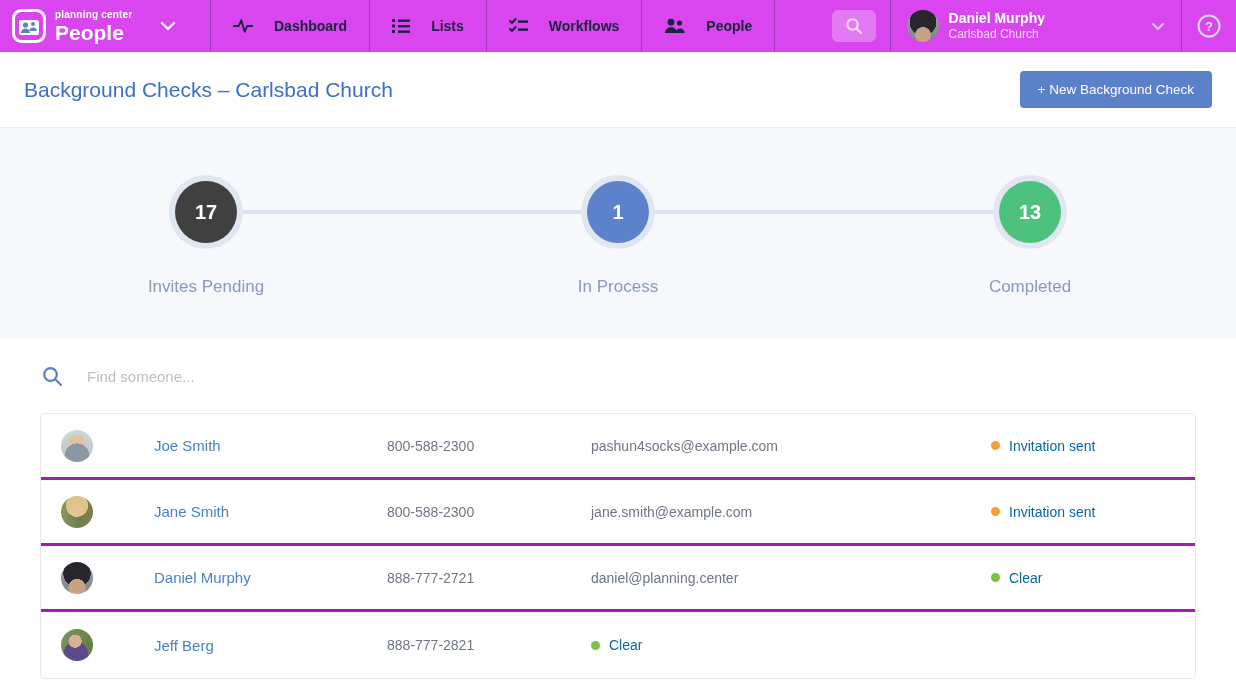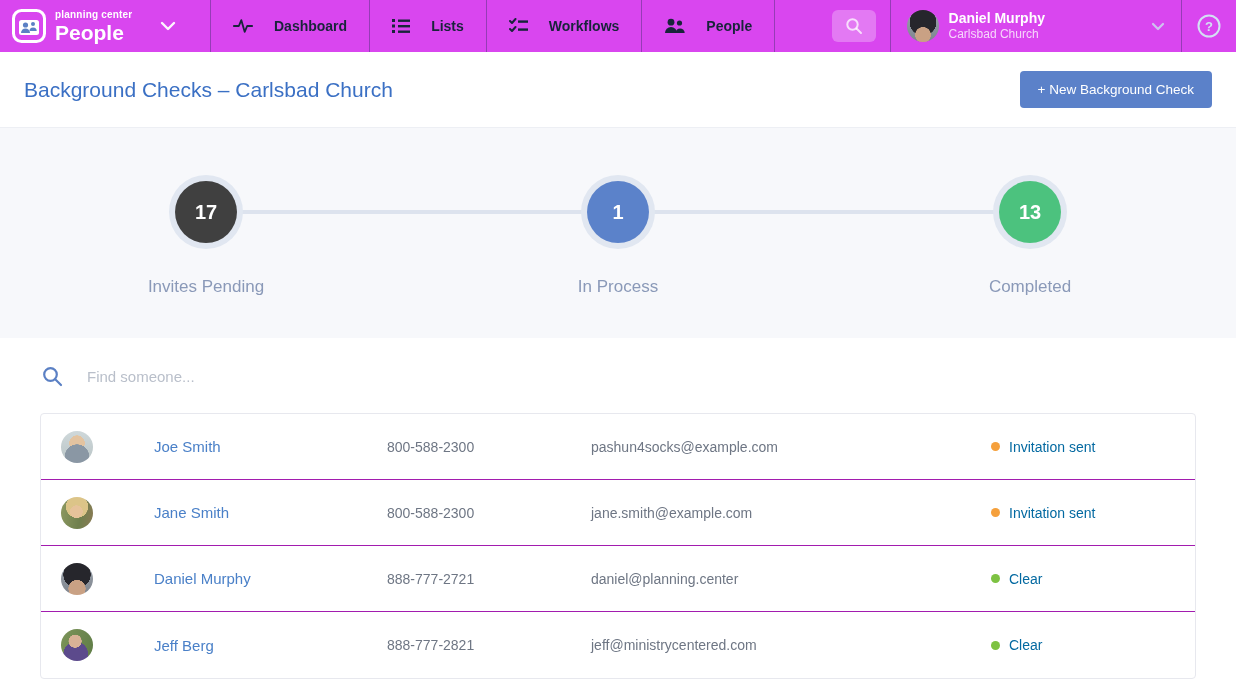--- a/index.html
+++ b/index.html
@@ -42,21 +42,21 @@
   .progress-step { flex:1; display:flex; flex-direction:column; align-items:center; }
   .step-circle { margin-top:53px; width:62px; height:62px; border-radius:50%; box-shadow:0 0 0 6px #e1e7f1; display:flex; align-items:center; justify-content:center; color:#fff; font-size:20px; font-weight:bold; z-index:1; }
   .step-label { margin-top:34px; font-size:17px; color:#8a99b8; }
 
   
   .list-section { background:#fff; padding:28px 40px 0 40px; }
   .search-row { display:flex; align-items:center; gap:24px; padding:0 2px 26px 2px; }
   .search-input { border:none; outline:none; font-size:15px; font-family:inherit; color:#555; width:400px; background:transparent; }
   .search-input::placeholder { color:#b9bfca; }
   .people-card { border:1px solid #e7e8ee; border-radius:4px; background:#fff; }
-  .person-row { display:grid; grid-template-columns:113px 233px 204px 400px 1fr; align-items:center; height:66px; border-bottom:1px solid #a21caf; cursor:pointer; }
+  .person-row { display:grid; grid-template-columns:113px 233px 204px 400px 1fr; align-items:center; height:66px; border-bottom:3px solid #a21caf; cursor:pointer; }
   .person-row:last-child { border-bottom:none; }
   .row-avatar { width:32px; height:32px; border-radius:50%; margin-left:20px; }
   .avatar-0 { background:
       radial-gradient(circle at 50% 80%, #8a97a4 0 40%, transparent 41%),
       radial-gradient(circle at 50% 38%, #e3c3a0 0 30%, transparent 31%),
       linear-gradient(#cfd8da,#b9c4c6); }
   .avatar-1 { background:
       radial-gradient(circle at 48% 46%, #e6c29a 0 26%, transparent 27%),
       radial-gradient(circle at 50% 30%, #dcc488 0 40%, transparent 41%),
       linear-gradient(100deg,#8e9a62,#6f7f4d 60%,#8b7a55); }
@@ -226,21 +226,20 @@
       <div class="row-status">
         <span class="status-dot" style="background: rgb(125, 194, 66);"></span>
         <span>Clear</span>
       </div>
     </div>
 
     <div class="person-row">
       <div class="row-avatar avatar-3"></div>
       <a class="row-name">Jeff Berg</a>
       <div class="row-phone">888-777-2821</div>
-      <div class="row-email">jeff@ministrycentered.com</div>
       <div class="row-status">
         <span class="status-dot" style="background: rgb(125, 194, 66);"></span>
         <span>Clear</span>
       </div>
     </div>
 
   </div>
 </div>
 
 </body></html>

